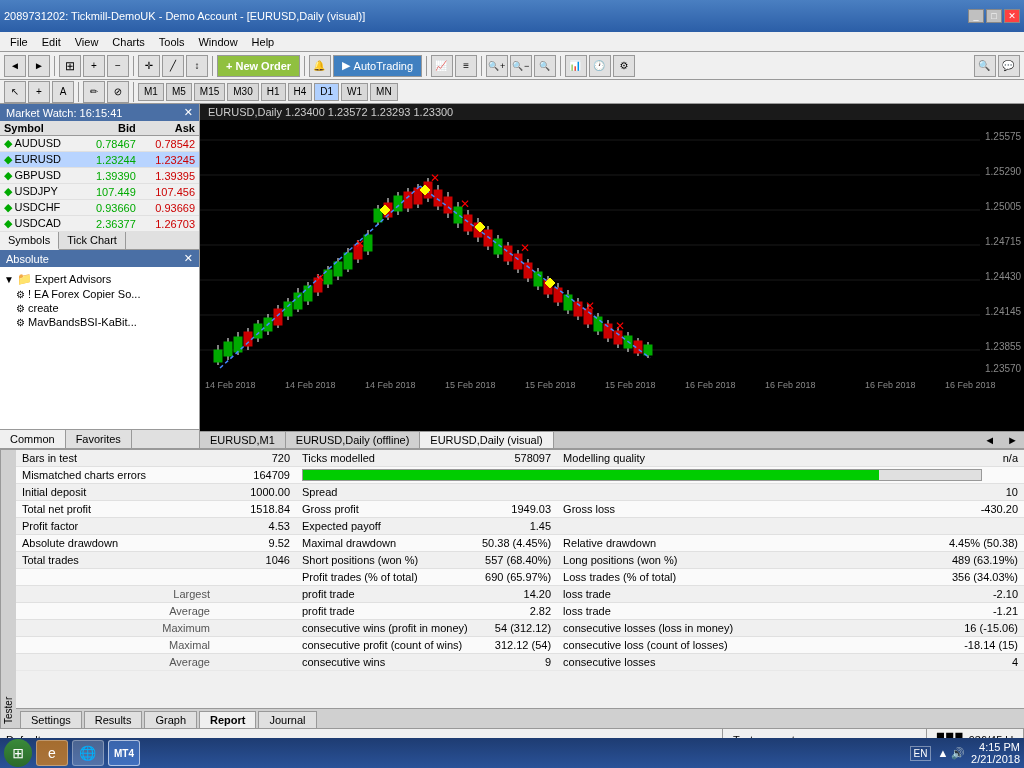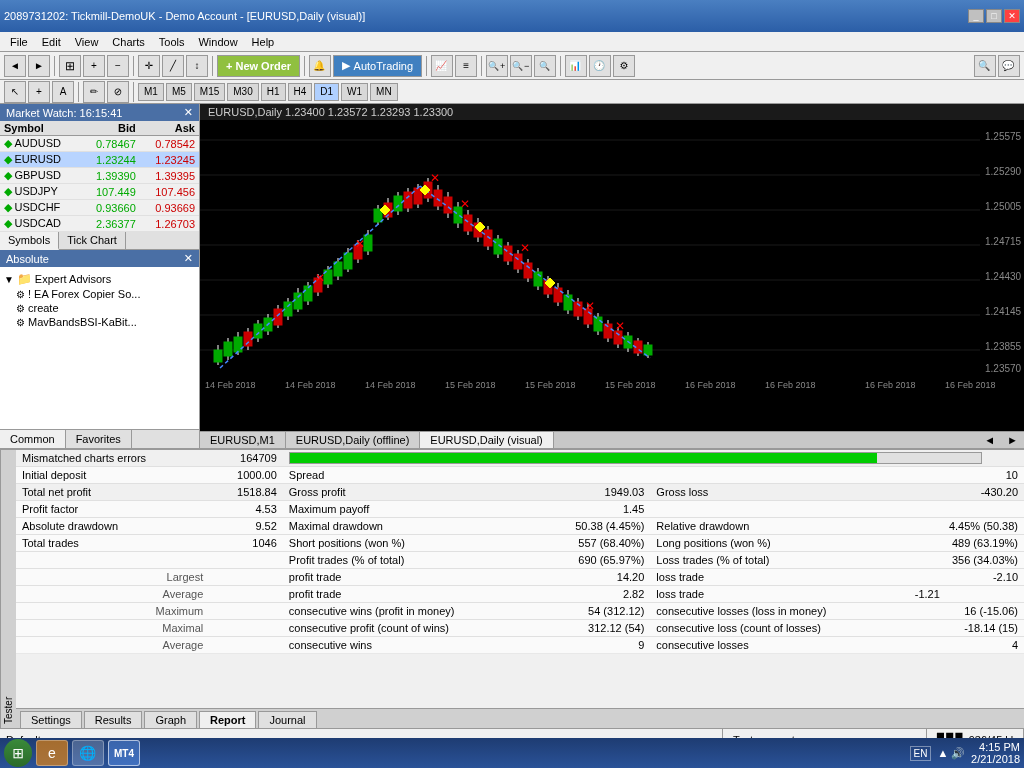--- a/index.html
+++ b/index.html
@@ -713,20 +713,28 @@
   </div>
 </div>
 
 <div class="bottom-row" style="height:280px;background:#f0f0f0;border-top:2px solid #999;display:flex;flex-direction:row;">
   <div id="tester-label" style="writing-mode:vertical-rl;transform:rotate(180deg);background:#d0d0d0;font-size:10px;padding:4px 2px;border-right:1px solid #999;display:flex;align-items:center;">Tester</div>
   <div id="tester-main" style="flex:1;display:flex;flex-direction:column;">
 
     <div id="tester-content" style="flex:1;overflow:hidden;">
       <table class="tester-table" style="width:100%;border-collapse:collapse;font-size:11px;">
         <tbody>
+            <tr>
+          <td style="padding:2px 6px;border-bottom:1px solid #e0e0e0;width:200px;">Bars in test</td>
+          <td style="padding:2px 6px;border-bottom:1px solid #e0e0e0;text-align:right;width:80px;">720</td>
+          <td style="padding:2px 6px;border-bottom:1px solid #e0e0e0;width:180px;">Ticks modelled</td>
+          <td style="padding:2px 6px;border-bottom:1px solid #e0e0e0;text-align:right;width:80px;">578097</td>
+          <td style="padding:2px 6px;border-bottom:1px solid #e0e0e0;width:160px;">Modelling quality</td>
+          <td style="padding:2px 6px;border-bottom:1px solid #e0e0e0;text-align:right;">n/a</td>
+        </tr>
         <tr>
           <td style="padding:2px 6px;border-bottom:1px solid #e0e0e0;">Mismatched charts errors</td>
           <td style="padding:2px 6px;border-bottom:1px solid #e0e0e0;text-align:right;">164709</td>
           <td colspan="4" style="padding:2px 6px;border-bottom:1px solid #e0e0e0;">
             <div style="background:#e0e0e0;height:12px;width:95%;border:1px solid #999;">
               <div style="background:#00cc00;height:100%;width:85%;"></div>
             </div>
           </td>
         </tr>
         <tr>
@@ -741,21 +749,21 @@
           <td style="padding:2px 6px;border-bottom:1px solid #e0e0e0;">Total net profit</td>
           <td style="padding:2px 6px;border-bottom:1px solid #e0e0e0;text-align:right;">1518.84</td>
           <td style="padding:2px 6px;border-bottom:1px solid #e0e0e0;">Gross profit</td>
           <td style="padding:2px 6px;border-bottom:1px solid #e0e0e0;text-align:right;">1949.03</td>
           <td style="padding:2px 6px;border-bottom:1px solid #e0e0e0;">Gross loss</td>
           <td style="padding:2px 6px;border-bottom:1px solid #e0e0e0;text-align:right;">-430.20</td>
         </tr>
         <tr>
           <td style="padding:2px 6px;border-bottom:1px solid #e0e0e0;">Profit factor</td>
           <td style="padding:2px 6px;border-bottom:1px solid #e0e0e0;text-align:right;">4.53</td>
-          <td style="padding:2px 6px;border-bottom:1px solid #e0e0e0;">Maximum payoff</td>
+          <td style="padding:2px 6px;border-bottom:1px solid #e0e0e0;">Expected payoff</td>
           <td style="padding:2px 6px;border-bottom:1px solid #e0e0e0;text-align:right;">1.45</td>
           <td colspan="2" style="padding:2px 6px;border-bottom:1px solid #e0e0e0;"></td>
         </tr>
         <tr style="background:#fafafa;">
           <td style="padding:2px 6px;border-bottom:1px solid #e0e0e0;">Absolute drawdown</td>
           <td style="padding:2px 6px;border-bottom:1px solid #e0e0e0;text-align:right;">9.52</td>
           <td style="padding:2px 6px;border-bottom:1px solid #e0e0e0;">Maximal drawdown</td>
           <td style="padding:2px 6px;border-bottom:1px solid #e0e0e0;text-align:right;">50.38 (4.45%)</td>
           <td style="padding:2px 6px;border-bottom:1px solid #e0e0e0;">Relative drawdown</td>
           <td style="padding:2px 6px;border-bottom:1px solid #e0e0e0;text-align:right;">4.45% (50.38)</td>
@@ -783,21 +791,21 @@
           <td style="padding:2px 6px;border-bottom:1px solid #e0e0e0;text-align:right;">14.20</td>
           <td style="padding:2px 6px;border-bottom:1px solid #e0e0e0;">loss trade</td>
           <td style="padding:2px 6px;border-bottom:1px solid #e0e0e0;text-align:right;">-2.10</td>
         </tr>
         <tr style="background:#fafafa;">
           <td style="padding:2px 6px;border-bottom:1px solid #e0e0e0;text-align:right;color:#555;">Average</td>
           <td style="padding:2px 6px;border-bottom:1px solid #e0e0e0;"></td>
           <td style="padding:2px 6px;border-bottom:1px solid #e0e0e0;">profit trade</td>
           <td style="padding:2px 6px;border-bottom:1px solid #e0e0e0;text-align:right;">2.82</td>
           <td style="padding:2px 6px;border-bottom:1px solid #e0e0e0;">loss trade</td>
-          <td style="padding:2px 6px;border-bottom:1px solid #e0e0e0;">-1.21</td>
+          <td style="padding:2px 6px;border-bottom:1px solid #e0e0e0;text-align:right;">-1.21</td>
         </tr>
         <tr>
           <td style="padding:2px 6px;border-bottom:1px solid #e0e0e0;text-align:right;color:#555;">Maximum</td>
           <td style="padding:2px 6px;border-bottom:1px solid #e0e0e0;"></td>
           <td style="padding:2px 6px;border-bottom:1px solid #e0e0e0;">consecutive wins (profit in money)</td>
           <td style="padding:2px 6px;border-bottom:1px solid #e0e0e0;text-align:right;">54 (312.12)</td>
           <td style="padding:2px 6px;border-bottom:1px solid #e0e0e0;">consecutive losses (loss in money)</td>
           <td style="padding:2px 6px;border-bottom:1px solid #e0e0e0;text-align:right;">16 (-15.06)</td>
         </tr>
         <tr style="background:#fafafa;">

